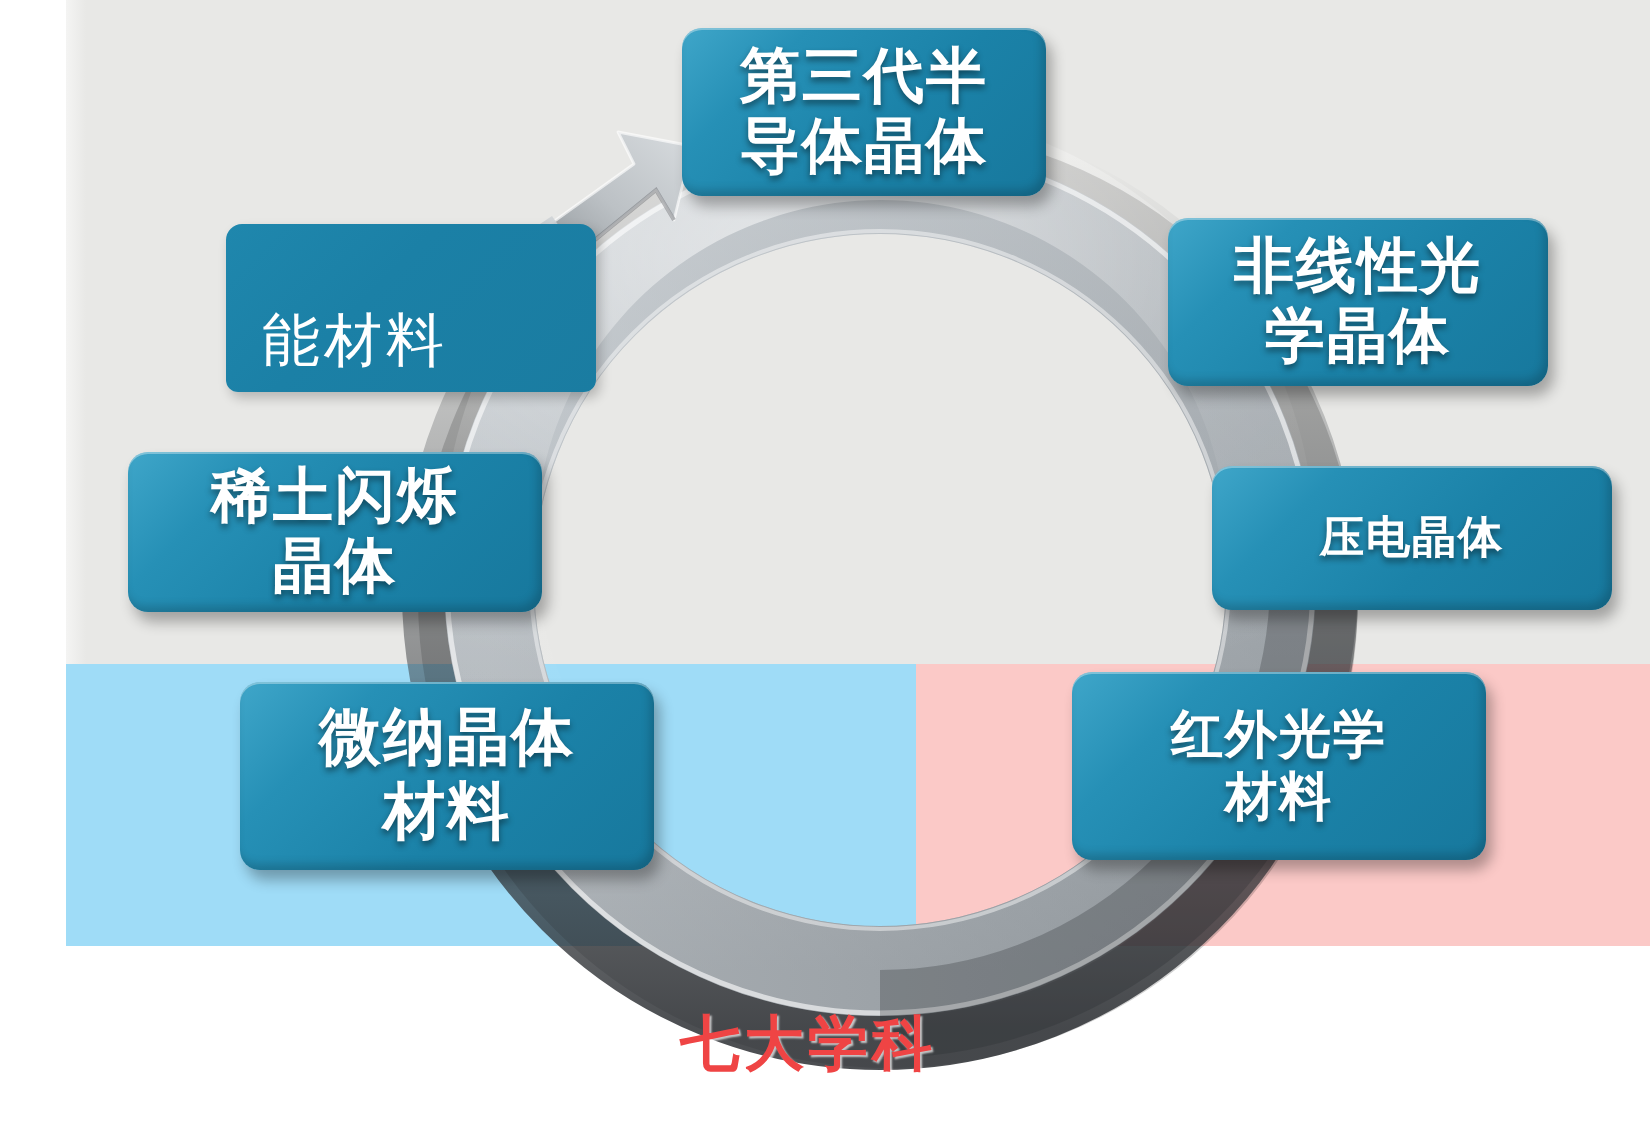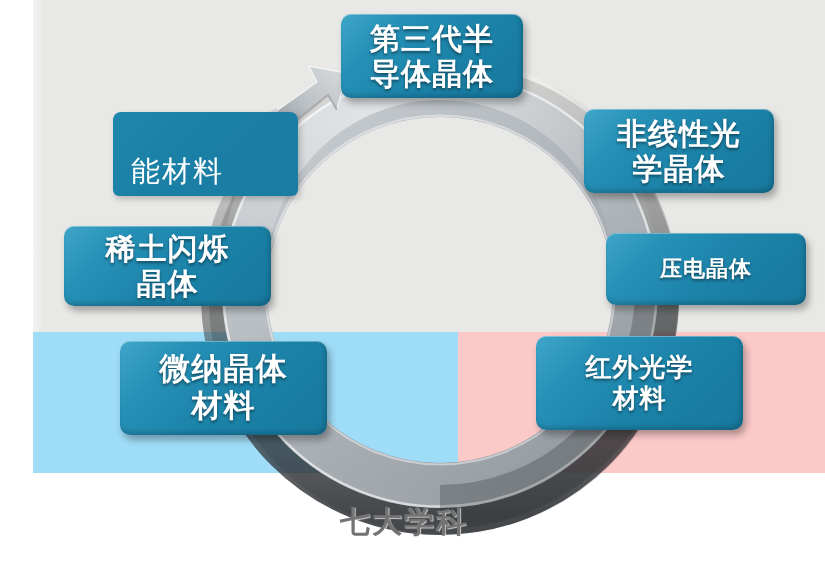--- a/index.html
+++ b/index.html
@@ -101,21 +101,21 @@
   #node-rareearth     { left: 36px;  top: 226px; width: 207px; height: 80px;  font-size: 30px; align-items: center; }
   #node-diamond       { left: 85px;  top: 112px; width: 185px; height: 84px;  font-size: 29px; }
 
   
   #caption {
     position: absolute;
     left: 286px;
     top: 502px;
     width: 180px;
     text-align: center;
-    color: #737373;
+    color: #ef4444;
     font-size: 30px;
     font-weight: bold;
     letter-spacing: 2px;
     text-shadow: 1px 1px 1px rgba(255,255,255,0.7);
     z-index: 7;
   }
 </style>
 </head>
 <body>
 

